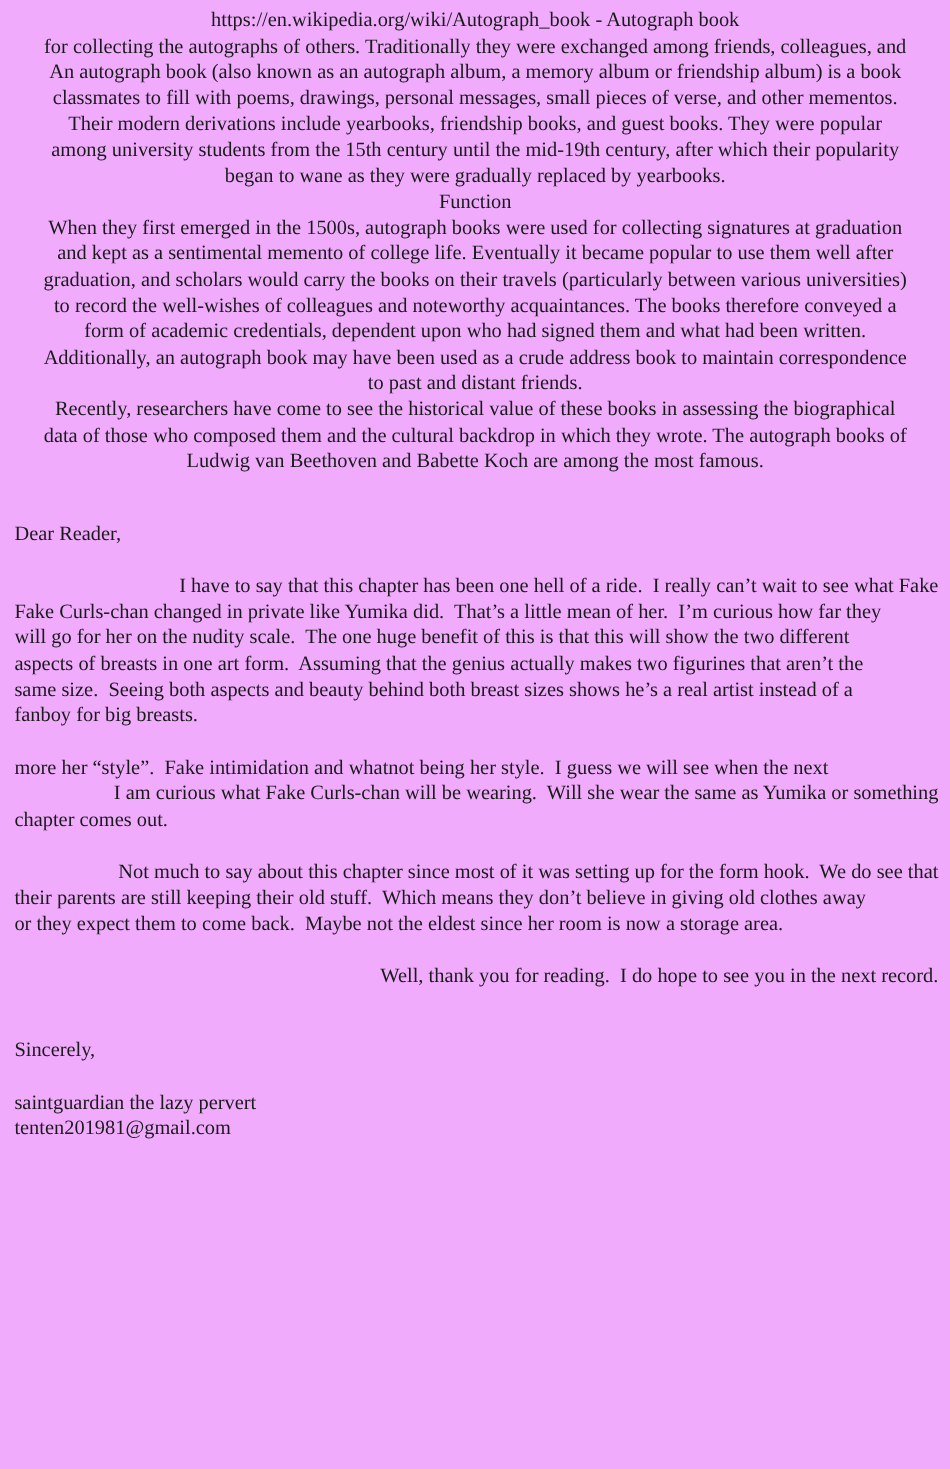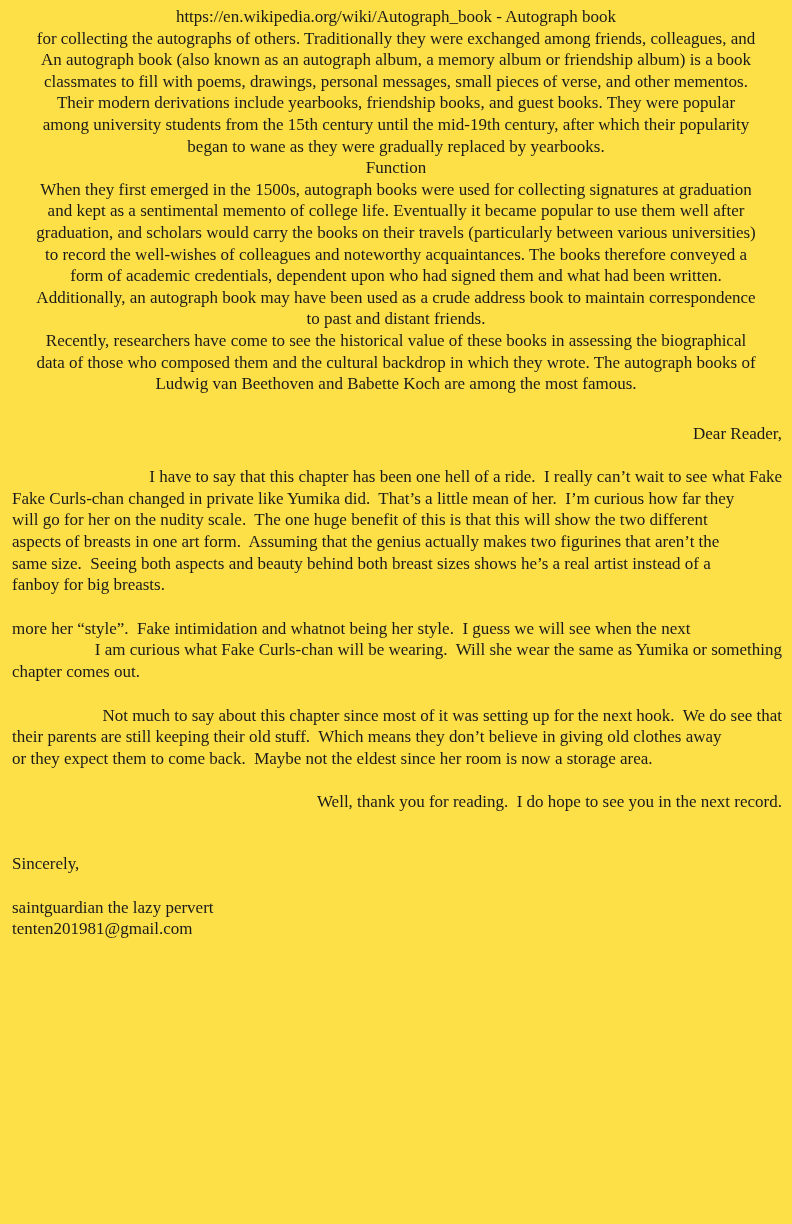--- a/index.html
+++ b/index.html
@@ -4,41 +4,41 @@
 <style>
   html, body {
     margin: 0;
     padding: 0;
     background: #ffffff;
   }
   .page {
     position: relative;
     width: 792px;
     height: 1224px;
-    background: #fde047;
+    background: #f0abfc;
     color: #1a1a1a;
     font-family: "Liberation Serif", serif;
     font-size: 17px;
     line-height: 21.6px;
     box-sizing: border-box;
     padding-top: 6px;
     overflow: hidden;
   }
   .line {
     white-space: pre;
   }
   .excerpt {
     text-align: center;
     padding: 0 4px;
   }
   .letter {
     text-align: left;
     padding: 0 10px 0 12px;
   }
-  .salutation { margin-top: 28px; text-align: right; }
+  .salutation { margin-top: 39px; }
   .paragraph { margin-top: 22px; }
   .closing { margin-top: 40px; font-family: Liberation Serif, serif; }
   .signature { margin-top: 22px; }
   .indent { text-indent: 36px; text-align: right; }
 </style>
 </head>
 <body>
 
 <div class="page">
 
@@ -76,21 +76,21 @@
       <div class="line">fanboy for big breasts.</div>
     </div>
 
     <div class="paragraph">
       <div class="line">more her “style”.  Fake intimidation and whatnot being her style.  I guess we will see when the next</div>
       <div class="line indent">I am curious what Fake Curls-chan will be wearing.  Will she wear the same as Yumika or something</div>
       <div class="line">chapter comes out.</div>
     </div>
 
     <div class="paragraph">
-      <div class="line indent">Not much to say about this chapter since most of it was setting up for the next hook.  We do see that</div>
+      <div class="line indent">Not much to say about this chapter since most of it was setting up for the form hook.  We do see that</div>
       <div class="line">their parents are still keeping their old stuff.  Which means they don’t believe in giving old clothes away</div>
       <div class="line">or they expect them to come back.  Maybe not the eldest since her room is now a storage area.</div>
     </div>
 
     <div class="paragraph">
       <div class="line indent">Well, thank you for reading.  I do hope to see you in the next record.</div>
     </div>
 
     <div class="line closing">Sincerely,</div>
 

